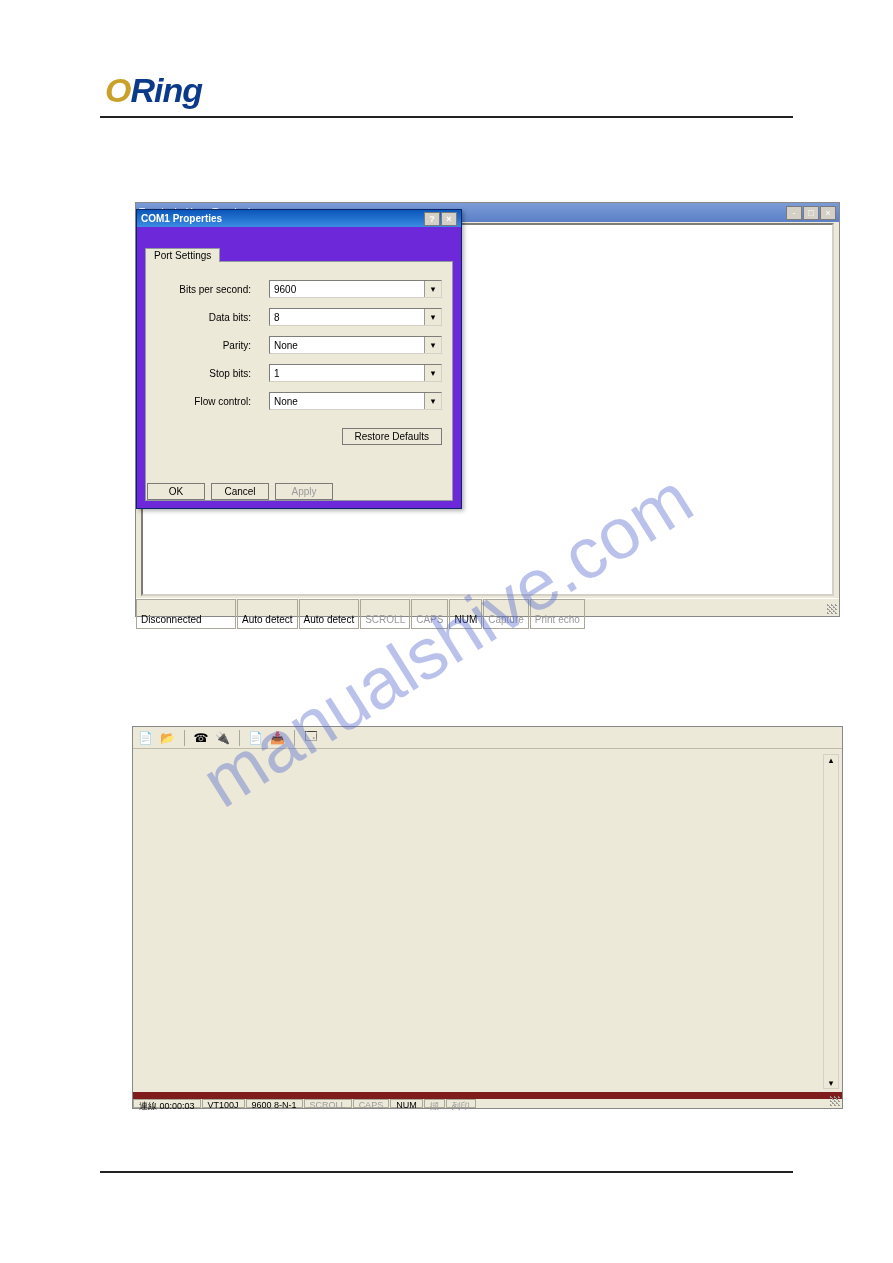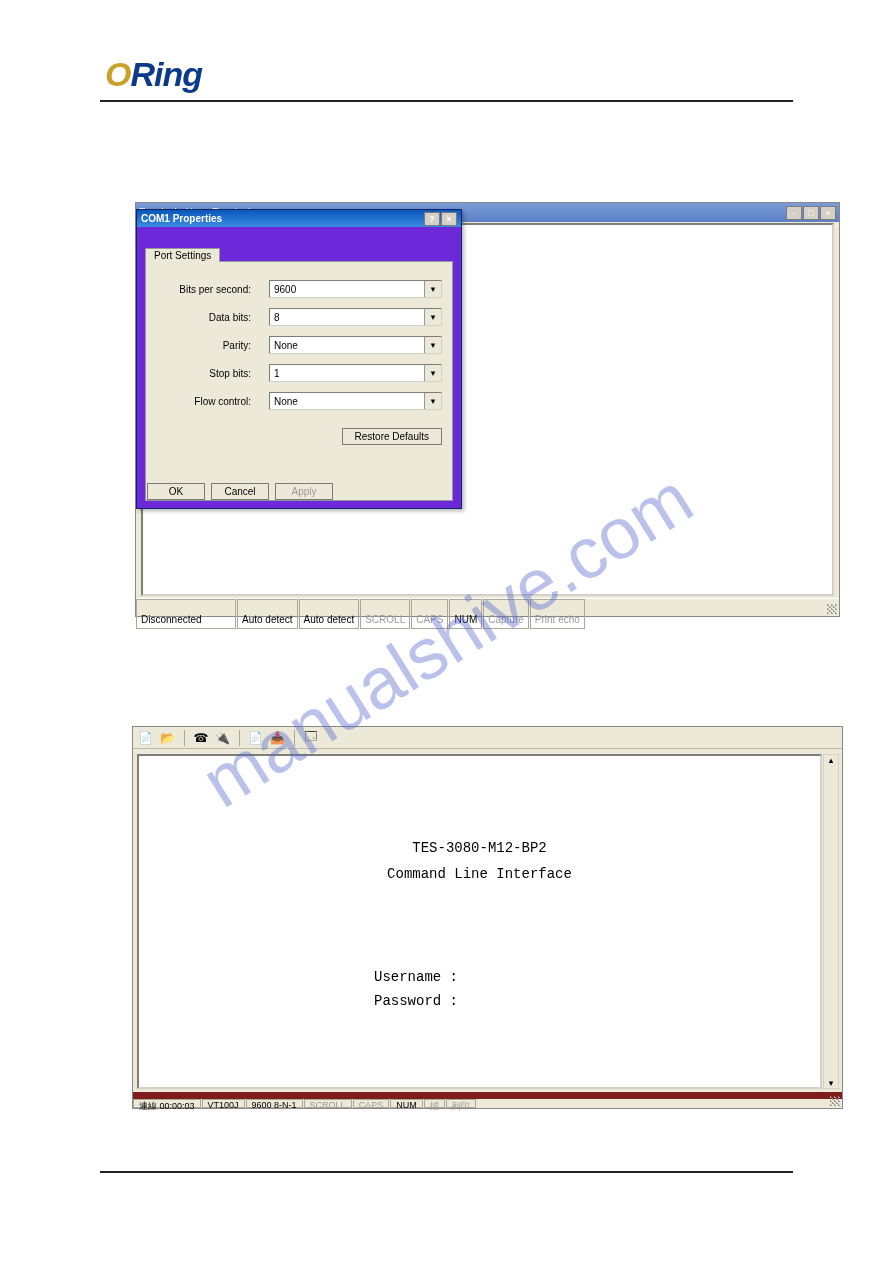--- a/index.html
+++ b/index.html
@@ -12,20 +12,21 @@
     color: #000;
     position: relative;
   }
   .page-header {
     padding: 55px 100px 0 105px;
   }
   .logo {
     font-weight: 700;
     font-size: 34px;
     letter-spacing: -1px;
+    margin-top: 16px;
   }
   .logo .o { color: #c9a028; font-style: italic; }
   .logo .ring { color: #0b3a8a; font-style: italic; }
   .hr {
     margin: 6px 100px 0 100px;
     height: 2px;
     background: #222;
   }
   .bottom-hr {
     position: absolute;
@@ -373,28 +374,20 @@
     <span class="tbicon">📂</span>
     <span class="sep"></span>
     <span class="tbicon">☎</span>
     <span class="tbicon">🔌</span>
     <span class="sep"></span>
     <span class="tbicon">📄</span>
     <span class="tbicon">📥</span>
     <span class="sep"></span>
     <span class="tbicon">🗔</span>
   </div>
-  <div class="terminal2">
-    <div>TES-3080-M12-BP2</div>
-    <div style="margin-top:10px">Command Line Interface</div>
-    <div class="left-block">
-      <div>Username :</div>
-      <div>Password :</div>
-    </div>
-  </div>
   <div class="right-sb"></div>
   <div class="statusbar2">
     <div class="cell">連線 00:00:03</div>
     <div class="cell">VT100J</div>
     <div class="cell">9600 8-N-1</div>
     <div class="cell dim">SCROLL</div>
     <div class="cell dim">CAPS</div>
     <div class="cell">NUM</div>
     <div class="cell dim">擷</div>
     <div class="cell dim">列印</div>

